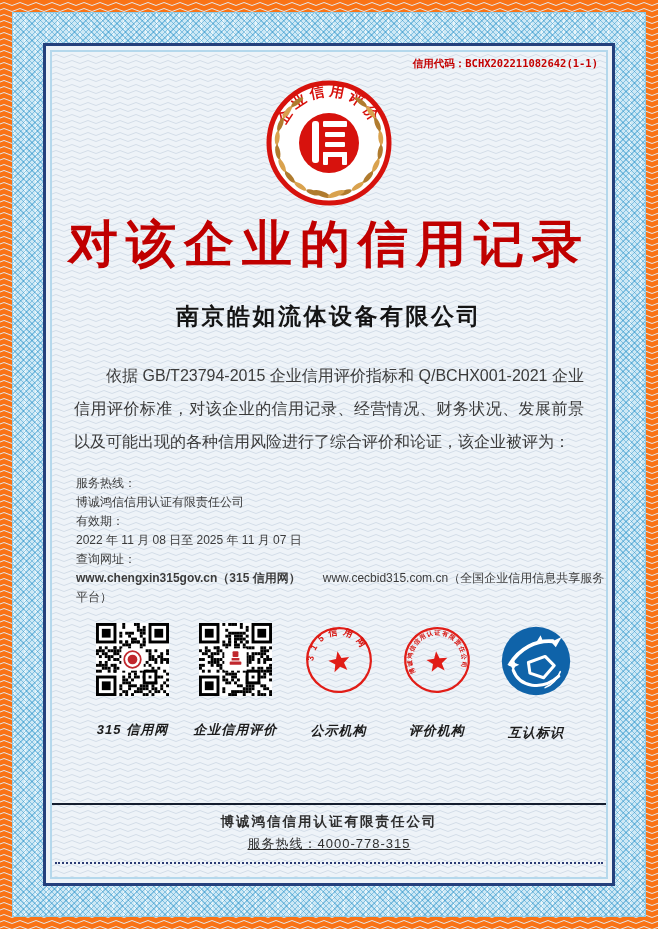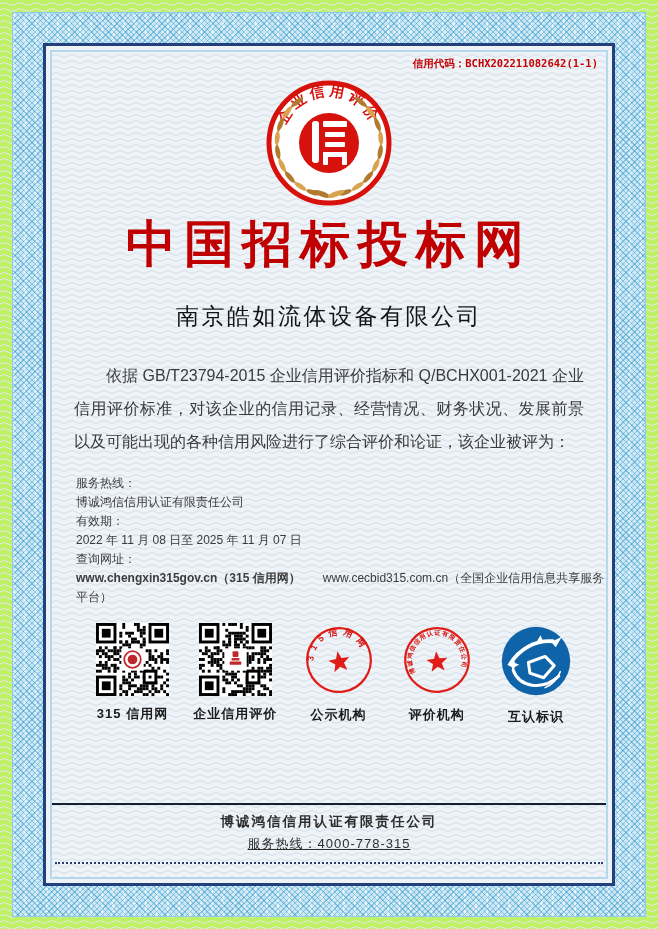--- a/index.html
+++ b/index.html
@@ -1,47 +1,47 @@
 <!DOCTYPE html>
 <html><head>
 <meta charset="utf-8">
 <style>
   html,body{margin:0;padding:0;background:#fff;}
-  .page{position:relative;width:658px;height:929px;background:#bef264;overflow:hidden;
+  .page{position:relative;width:658px;height:929px;background:#f97316;overflow:hidden;
         font-family:"Liberation Sans","DejaVu Sans",sans-serif;}
   .outer-waves{position:absolute;left:0;top:0;width:658px;height:929px;}
   .band{position:absolute;left:12px;top:12px;right:12px;bottom:12px;
         background-color:#cde8f5;
         background-image:
           repeating-linear-gradient(45deg, rgba(30,140,198,.42) 0 1px, rgba(255,255,255,0) 1px 4px),
           repeating-linear-gradient(-45deg, rgba(30,140,198,.42) 0 1px, rgba(255,255,255,0) 1px 4px),
           repeating-linear-gradient(90deg, rgba(255,255,255,.55) 0 2px, rgba(255,255,255,0) 2px 11px);
         border:1px solid #8ecbe6;}
   .navy-frame{position:absolute;left:30px;top:30px;right:30px;bottom:30px;
         border:3px solid #24407c;background:#eef3f8;}
   .thin-frame{position:absolute;left:4px;top:4px;right:4px;bottom:4px;border:2px solid #b5d8ec;}
   .inner-waves{position:absolute;left:0;top:0;width:100%;height:100%;}
   .content{position:absolute;left:0;top:0;right:0;bottom:0;display:flex;flex-direction:column;overflow:hidden;}
 
   .code-row{text-align:right;padding:5px 8px 0 0;font-size:10.5px;font-weight:bold;color:#c40000;}
   .code-row .mono{font-family:"DejaVu Sans Mono","Liberation Mono",monospace;}
   .emblem{align-self:center;margin-top:2px;}
   .title{text-align:center;font-size:50px;font-weight:bold;color:#c00000;letter-spacing:8px;
          margin-top:4px;line-height:1.08;white-space:nowrap;}
-  .company{text-align:center;font-size:23px;font-weight:normal;color:#141414;letter-spacing:2.5px;margin-top:30px;}
+  .company{text-align:center;font-size:23px;font-weight:bold;color:#141414;letter-spacing:2.5px;margin-top:30px;}
   .body-par{margin:28px 22px 0 22px;font-size:16px;color:#3b3b3b;line-height:2.05;
             text-align:justify;text-indent:2em;}
   .rating{text-align:center;font-family:"DejaVu Serif","Liberation Serif",serif;font-size:68px;
           font-weight:bold;color:#c00000;letter-spacing:5px;margin-top:14px;line-height:1.12;}
   .info{margin:16px 0 0 24px;font-size:12px;color:#3b3b3b;line-height:1.58;}
   .info .u1{margin-right:22px;font-weight:bold;}
   .badges{display:flex;justify-content:space-between;align-items:flex-start;
           margin-top:16px;padding:0 32px 0 44px;}
   .badge{display:flex;flex-direction:column;align-items:center;}
-  .badge-label{font-size:13px;font-weight:bold;color:#1c1c1c;letter-spacing:1px;margin-top:9px;white-space:nowrap;}
+  .badge-label{font-size:13px;font-weight:bold;color:#1c1c1c;letter-spacing:1px;margin-top:25px;white-space:nowrap;font-style:italic;}
   .qr-box{background:#fff;line-height:0;}
   .footer-sec{margin-top:auto;}
   .rule{border-top:2px solid #141d2e;height:0;}
   .footer-company{text-align:center;font-size:13.5px;font-weight:600;color:#2e2e2e;letter-spacing:2px;margin-top:8px;}
   .footer-hotline{text-align:center;font-size:13px;color:#2e2e2e;letter-spacing:1px;margin-top:4px;text-decoration:underline;}
   .dotted{border-top:2px dotted #2c3c74;height:0;margin:9px 3px 13px 3px;}
   .arc-red{fill:#d7120d;font-weight:bold;}
 </style>
 </head>
 <body>
@@ -113,21 +113,21 @@
               <rect x="58" y="48" width="7" height="42" rx="3"></rect>
               <rect x="69" y="48" width="24" height="6" rx="1"></rect>
               <rect x="71" y="59" width="20" height="5" rx="1"></rect>
               <rect x="71" y="69" width="20" height="5" rx="1"></rect>
               <rect x="69" y="79" width="24" height="5" rx="1"></rect>
               <rect x="69" y="79" width="5" height="13" rx="1"></rect>
               <rect x="88" y="79" width="5" height="13" rx="1"></rect>
             </g>
           </svg>
 
-          <div class="title">中国招标投标网</div>
+          <div class="title">对该企业的信用记录</div>
 
           <div class="company">南京皓如流体设备有限公司</div>
 
           <div class="body-par">依据 GB/T23794-2015 企业信用评价指标和 Q/BCHX001-2021 企业信用评价标准，对该企业的信用记录、经营情况、财务状况、发展前景以及可能出现的各种信用风险进行了综合评价和论证，该企业被评为：</div>
 
 
           <div class="info">
             <div>服务热线：</div>
             <div>博诚鸿信信用认证有限责任公司</div>
             <div>有效期：</div>

